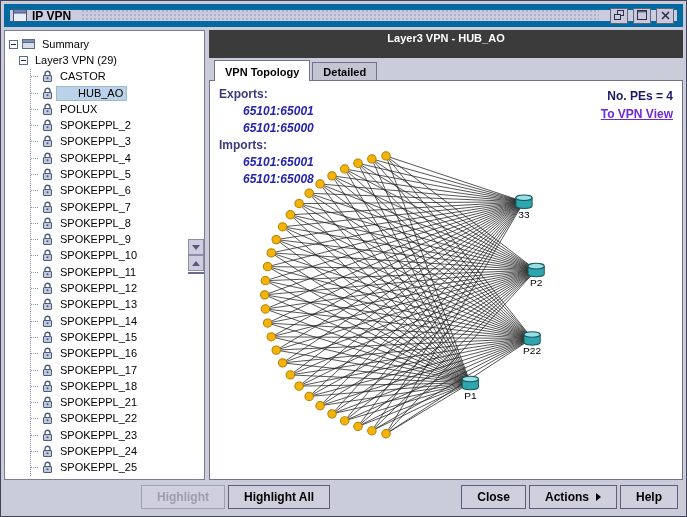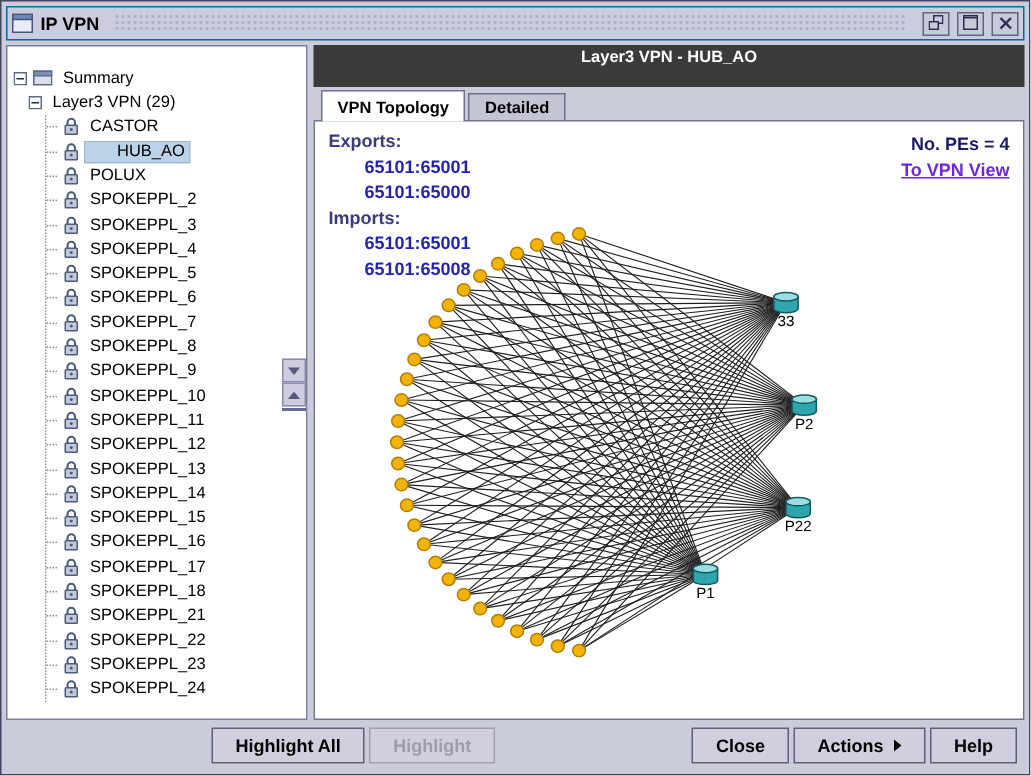--- a/index.html
+++ b/index.html
@@ -1,20 +1,20 @@
 <!DOCTYPE html>
 <html><head>
 <meta charset="utf-8">
 <style>
   html,body{margin:0;padding:0;}
   *{box-sizing:border-box;}
   .window{width:687px;height:517px;background:#CBCCD9;border:1px solid #43435C;padding:3px;display:flex;flex-direction:column;font-family:"Liberation Sans",sans-serif;}
 
   
-  .titlebar{height:23px;background:#CCCCDF;border:1px solid #0369a1;display:flex;align-items:center;padding:0 3px;gap:5px;flex:none;}
+  .titlebar{height:23px;background:#CCCCDF;border:6px solid #0369a1;display:flex;align-items:center;padding:0 3px;gap:5px;flex:none;}
   .title{font-size:12px;font-weight:bold;color:#000;white-space:nowrap;}
   .tspacer{flex:1;height:12px;margin:0 6px;background-image:radial-gradient(circle at 1px 1px,#AFAFCC 0.9px,transparent 1.1px);background-size:4px 4px;}
   .wbtn{width:18px;height:16px;background:#C9C9DC;border:1px solid #63637E;padding:0;display:flex;align-items:center;justify-content:center;cursor:default;}
 
   
   .main{flex:1;display:flex;gap:4px;margin-top:3px;min-height:0;}
 
   
   .tree-panel{width:201px;flex:none;background:#fff;border:1px solid #7C7C98;display:flex;overflow:hidden;align-items:center;}
   .tree{flex:1;overflow:hidden;padding:2px 0 0 4px;}
@@ -43,21 +43,21 @@
   .tab.active{background:#fff;padding-top:5px;padding-bottom:3px;margin-bottom:-1px;z-index:3;}
   .content{flex:1;position:relative;background:#fff;border:1px solid #72728C;overflow:hidden;min-height:0;}
 
   
   .topo{position:absolute;inset:0;width:100%;height:100%;}
   line[data-name="topology-edge"]{stroke:#1F1F1F;stroke-width:0.75;}
   .router-label{font-family:"Liberation Sans",sans-serif;font-size:10px;fill:#000;text-anchor:middle;}
 
   .io-block{position:absolute;left:9px;top:5px;z-index:4;}
   .io-label{font-size:12px;font-weight:bold;color:#3A3A7E;line-height:17px;}
-  .io-value{font-size:12px;font-weight:bold;color:#2424AE;line-height:17px;padding-left:24px;}
+  .io-value{font-size:12px;font-weight:bold;color:#2424AE;line-height:17px;padding-left:24px;font-style:italic;}
   .pe-info{position:absolute;right:9px;top:7px;z-index:4;text-align:right;}
   .pe-count{font-size:12px;font-weight:bold;color:#191965;line-height:16px;}
   .vpn-link{font-size:12px;font-weight:bold;color:#6d28d9;text-decoration:underline;line-height:16px;display:inline-block;cursor:pointer;}
 
   
   .footer{flex:none;height:33px;display:flex;align-items:center;gap:3px;padding:4px 5px 3px 137px;}
   .mbtn{font-family:"Liberation Sans",sans-serif;font-size:12px;font-weight:bold;color:#000;background:#CFCFDD;border:1px solid #5E5E7A;height:24px;padding:0 15px;display:flex;align-items:center;gap:7px;cursor:default;}
   .mbtn:disabled{color:#9C9CAE;border-color:#A0A0B4;}
   .mbtn.push{margin-left:auto;}
   .menu-arrow{width:0;height:0;border-top:4px solid transparent;border-bottom:4px solid transparent;border-left:5px solid #000;display:inline-block;}
@@ -381,20 +381,31 @@
             <div class="trow leaf-row" data-name="tree-node-spokeppl_24">
               <span class="stub" data-name="tree-connector"></span>
               <span class="ticon" data-name="lock-icon">
                 <svg width="11" height="13" viewBox="0 0 11 13">
                   <path d="M3 5.5 V3.8 a2.5 2.6 0 0 1 5 0 V5.5" fill="none" stroke="#4A5B7C" stroke-width="1.4"></path>
                   <rect x="1.5" y="5.5" width="8" height="6" rx="0.5" fill="#C2C9DB" stroke="#4A5B7C"></rect>
                   <circle cx="5.5" cy="8.3" r="1" fill="#4A5B7C"></circle>
                 </svg>
               </span>
               <span class="tlabel" data-name="tree-node-label">SPOKEPPL_24</span>
+            </div>
+            <div class="trow leaf-row" data-name="tree-node-spokeppl_25">
+              <span class="stub" data-name="tree-connector"></span>
+              <span class="ticon" data-name="lock-icon">
+                <svg width="11" height="13" viewBox="0 0 11 13">
+                  <path d="M3 5.5 V3.8 a2.5 2.6 0 0 1 5 0 V5.5" fill="none" stroke="#4A5B7C" stroke-width="1.4"></path>
+                  <rect x="1.5" y="5.5" width="8" height="6" rx="0.5" fill="#C2C9DB" stroke="#4A5B7C"></rect>
+                  <circle cx="5.5" cy="8.3" r="1" fill="#4A5B7C"></circle>
+                </svg>
+              </span>
+              <span class="tlabel" data-name="tree-node-label">SPOKEPPL_25</span>
             </div>
           </div>
         </div>
       <div class="vscroll" data-name="tree-scrollbar">
         <button class="sbtn up" data-name="scroll-up-button">
             <span class="tri-up" data-name="arrow-up-icon"></span>
           </button>
         <div class="sthumb" data-name="scrollbar-thumb"></div>
         <button class="sbtn down" data-name="scroll-down-button">
             <span class="tri-down" data-name="arrow-down-icon"></span>
@@ -593,20 +604,20 @@
         <div class="pe-info" data-name="pe-info">
           <div class="pe-count" data-name="pe-count">No. PEs = 4</div>
           <span class="vpn-link" data-name="to-vpn-view-link">To VPN View</span>
         </div>
       </div>
     </div>
 
   </div>
 
   <div class="footer" data-name="footer">
+      <button class="mbtn" data-name="highlight-button" disabled="">Highlight</button>
       <button class="mbtn" data-name="highlight-all-button">Highlight All</button>
-      <button class="mbtn" data-name="highlight-button" disabled="">Highlight</button>
       <button class="mbtn push" data-name="close-button">Close</button>
       <button class="mbtn" data-name="actions-button">Actions<span class="menu-arrow" data-name="menu-arrow-icon"></span></button>
       <button class="mbtn" data-name="help-button">Help</button>
     </div>
 
 </div>
 
 </body></html>

